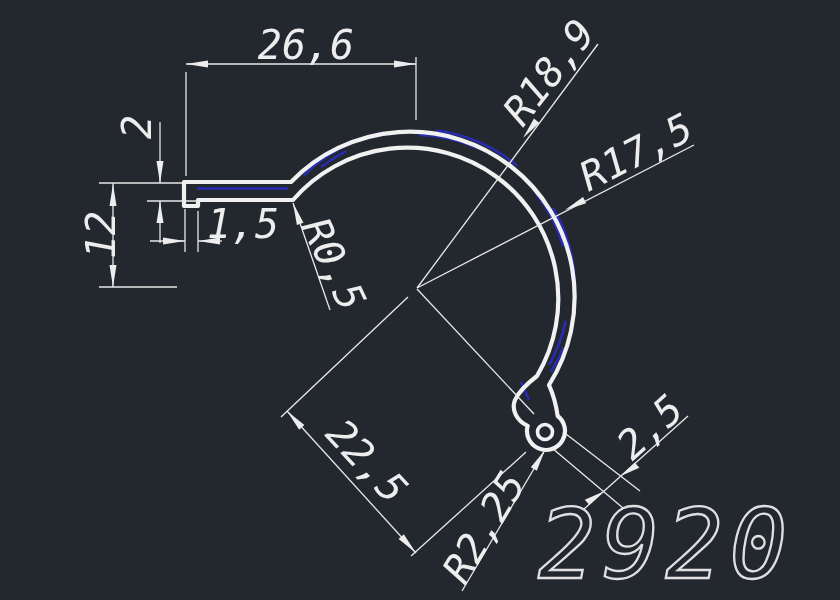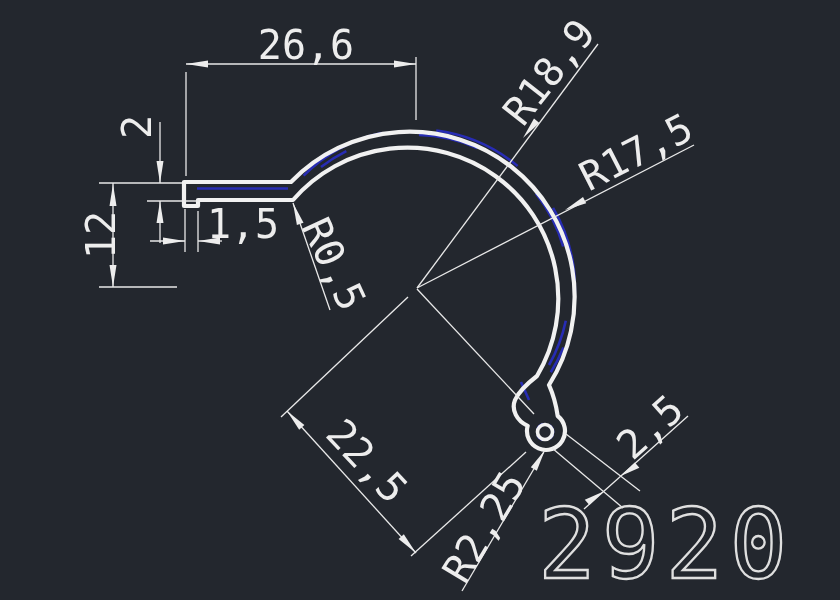--- a/index.html
+++ b/index.html
@@ -1,16 +1,16 @@
 <!DOCTYPE html>
 <html><head>
 <meta charset="utf-8">
 <style>
   html,body{margin:0;padding:0;background:#262a31;}
-  #stage{position:relative;width:840px;height:600px;background:#23272e;overflow:hidden;}
+  #stage{position:relative;width:840px;height:600px;background:#23272e;overflow:hidden;font-style:italic;}
   svg{display:block;}
   .geo{stroke:#f1f1f1;stroke-width:4.2;fill:none;stroke-linejoin:round;stroke-linecap:round;}
   .geo-thin{stroke:#f1f1f1;stroke-width:3.6;fill:none;}
   .blue{stroke:#272cb3;stroke-width:2.6;fill:none;}
   .dim{stroke:#e9e9e9;stroke-width:1.3;fill:none;stroke-linecap:butt;}
   .arr{fill:#ededed;stroke:none;}
   .dimtxt{font-family:"DejaVu Sans Mono",monospace;font-size:40px;fill:#ededed;
           text-anchor:middle;dominant-baseline:central;letter-spacing:0px;}
   .parttxt{font-family:"DejaVu Sans Mono",monospace;font-size:96px;fill:none;
            stroke:#dfdfdf;stroke-width:2.3;letter-spacing:6px;}

